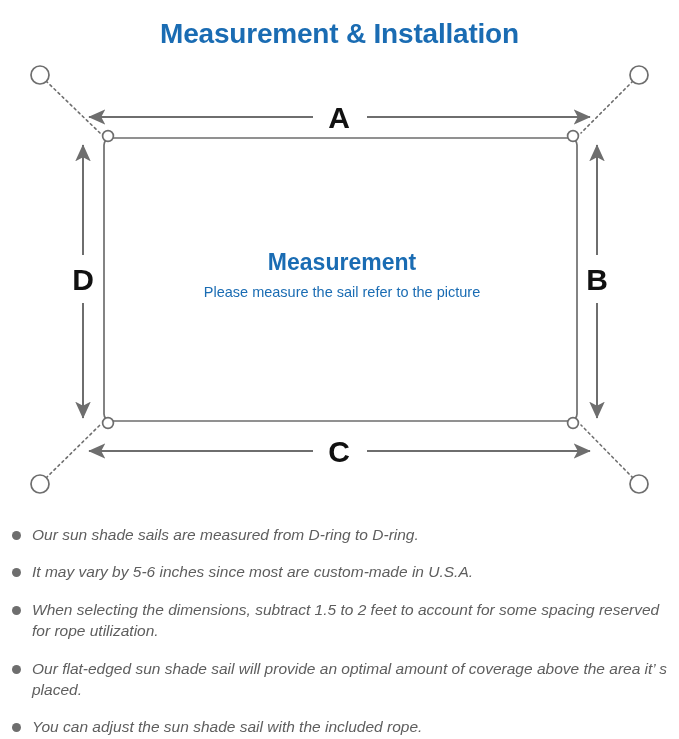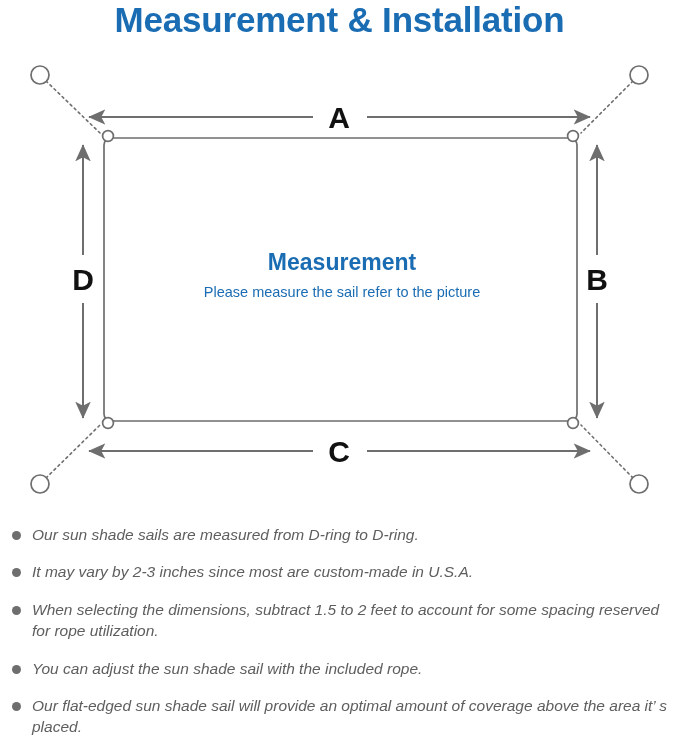--- a/index.html
+++ b/index.html
@@ -12,24 +12,24 @@
     height: 739px;
     position: relative;
     font-family: "Liberation Sans", sans-serif;
     overflow: hidden;
   }
 
   
   #page-title {
     position: absolute;
     left: 0;
-    top: 0;
+    top: 18px;
     width: 679px;
     text-align: center;
-    font-size: 35px;
+    font-size: 28px;
     font-weight: bold;
     color: #1a6cb3;
     letter-spacing: -0.2px;
     white-space: nowrap;
   }
 
   
   #diagram {
     position: absolute;
     left: 0;
@@ -156,27 +156,27 @@
   </svg>
 </div>
 
 <div id="notes">
   <div class="note-row">
     <span class="note-bullet"></span>
     <span class="note-text">Our sun shade sails are measured from D-ring to D-ring.</span>
   </div>
   <div class="note-row">
     <span class="note-bullet"></span>
-    <span class="note-text">It may vary by 2-3 inches since most are custom-made in U.S.A.</span>
+    <span class="note-text">It may vary by 5-6 inches since most are custom-made in U.S.A.</span>
   </div>
   <div class="note-row">
     <span class="note-bullet"></span>
     <span class="note-text">When selecting the dimensions, subtract 1.5 to 2 feet to account for some spacing reserved for rope utilization.</span>
   </div>
   <div class="note-row">
     <span class="note-bullet"></span>
-    <span class="note-text">You can adjust the sun shade sail with the included rope.</span>
+    <span class="note-text">Our flat-edged sun shade sail will provide an optimal amount of coverage above the area it’ s placed.</span>
   </div>
   <div class="note-row">
     <span class="note-bullet"></span>
-    <span class="note-text">Our flat-edged sun shade sail will provide an optimal amount of coverage above the area it’ s placed.</span>
+    <span class="note-text">You can adjust the sun shade sail with the included rope.</span>
   </div>
 </div>
 
 </body></html>

